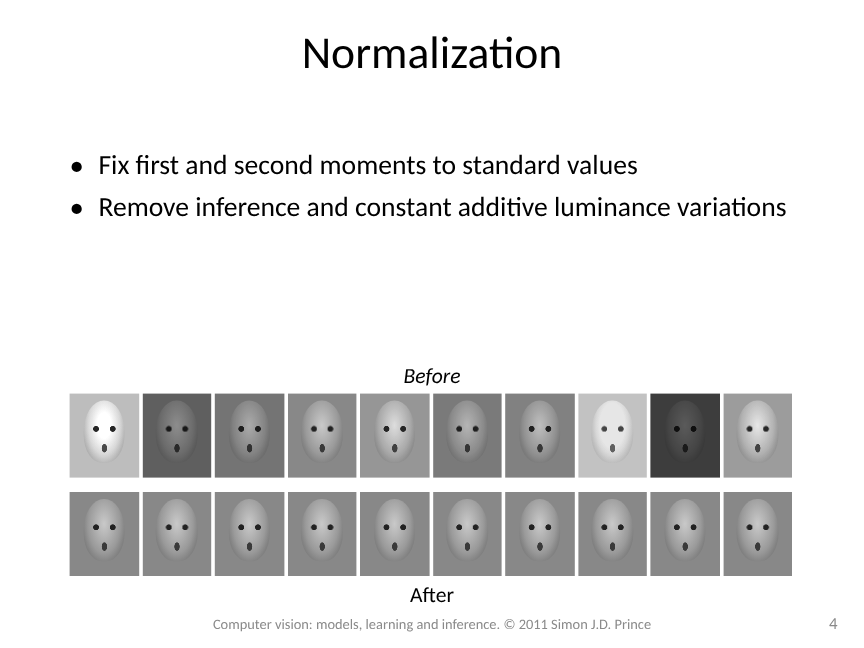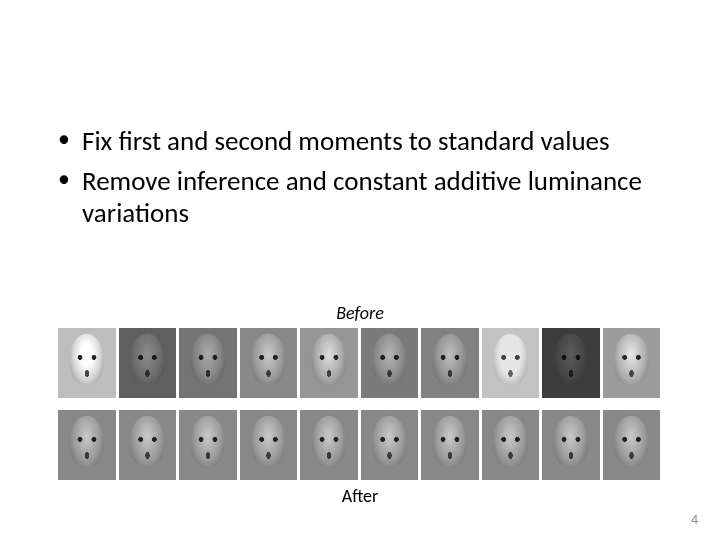--- a/index.html
+++ b/index.html
@@ -25,21 +25,21 @@
     width: 100%;
     text-align: center;
     font-size: 38px;
     font-weight: 400;
   }
   .bullets {
     position: absolute;
     top: 125px;
     left: 58px;
     width: 610px;
-    font-size: 27px;
+    font-size: 23px;
     line-height: 1.18;
   }
   .bullets ul {
     margin: 0;
     padding: 0;
     list-style: none;
   }
   .bullets li {
     position: relative;
     padding-left: 24px;
@@ -136,20 +136,21 @@
     right: 22px;
     font-size: 14px;
     color: #8a8a8a;
   }
 </style>
 </head>
 <body>
 
 <div class="slide">
 
+  <div class="title">Normalization</div>
 
   <div class="bullets">
     <ul>
       <li>Fix first and second moments to standard values</li>
       <li>Remove inference and constant additive luminance variations</li>
     </ul>
   </div>
 
   <div class="label-before">Before</div>
 
@@ -174,15 +175,16 @@
     <div class="face"></div>
     <div class="face"></div>
     <div class="face"></div>
     <div class="face"></div>
     <div class="face"></div>
     <div class="face"></div>
   </div>
 
   <div class="label-after">After</div>
 
+  <div class="footer">Computer vision: models, learning and inference.  © 2011 Simon J.D. Prince</div>
   <div class="page-num">4</div>
 
 </div>
 
 </body></html>

